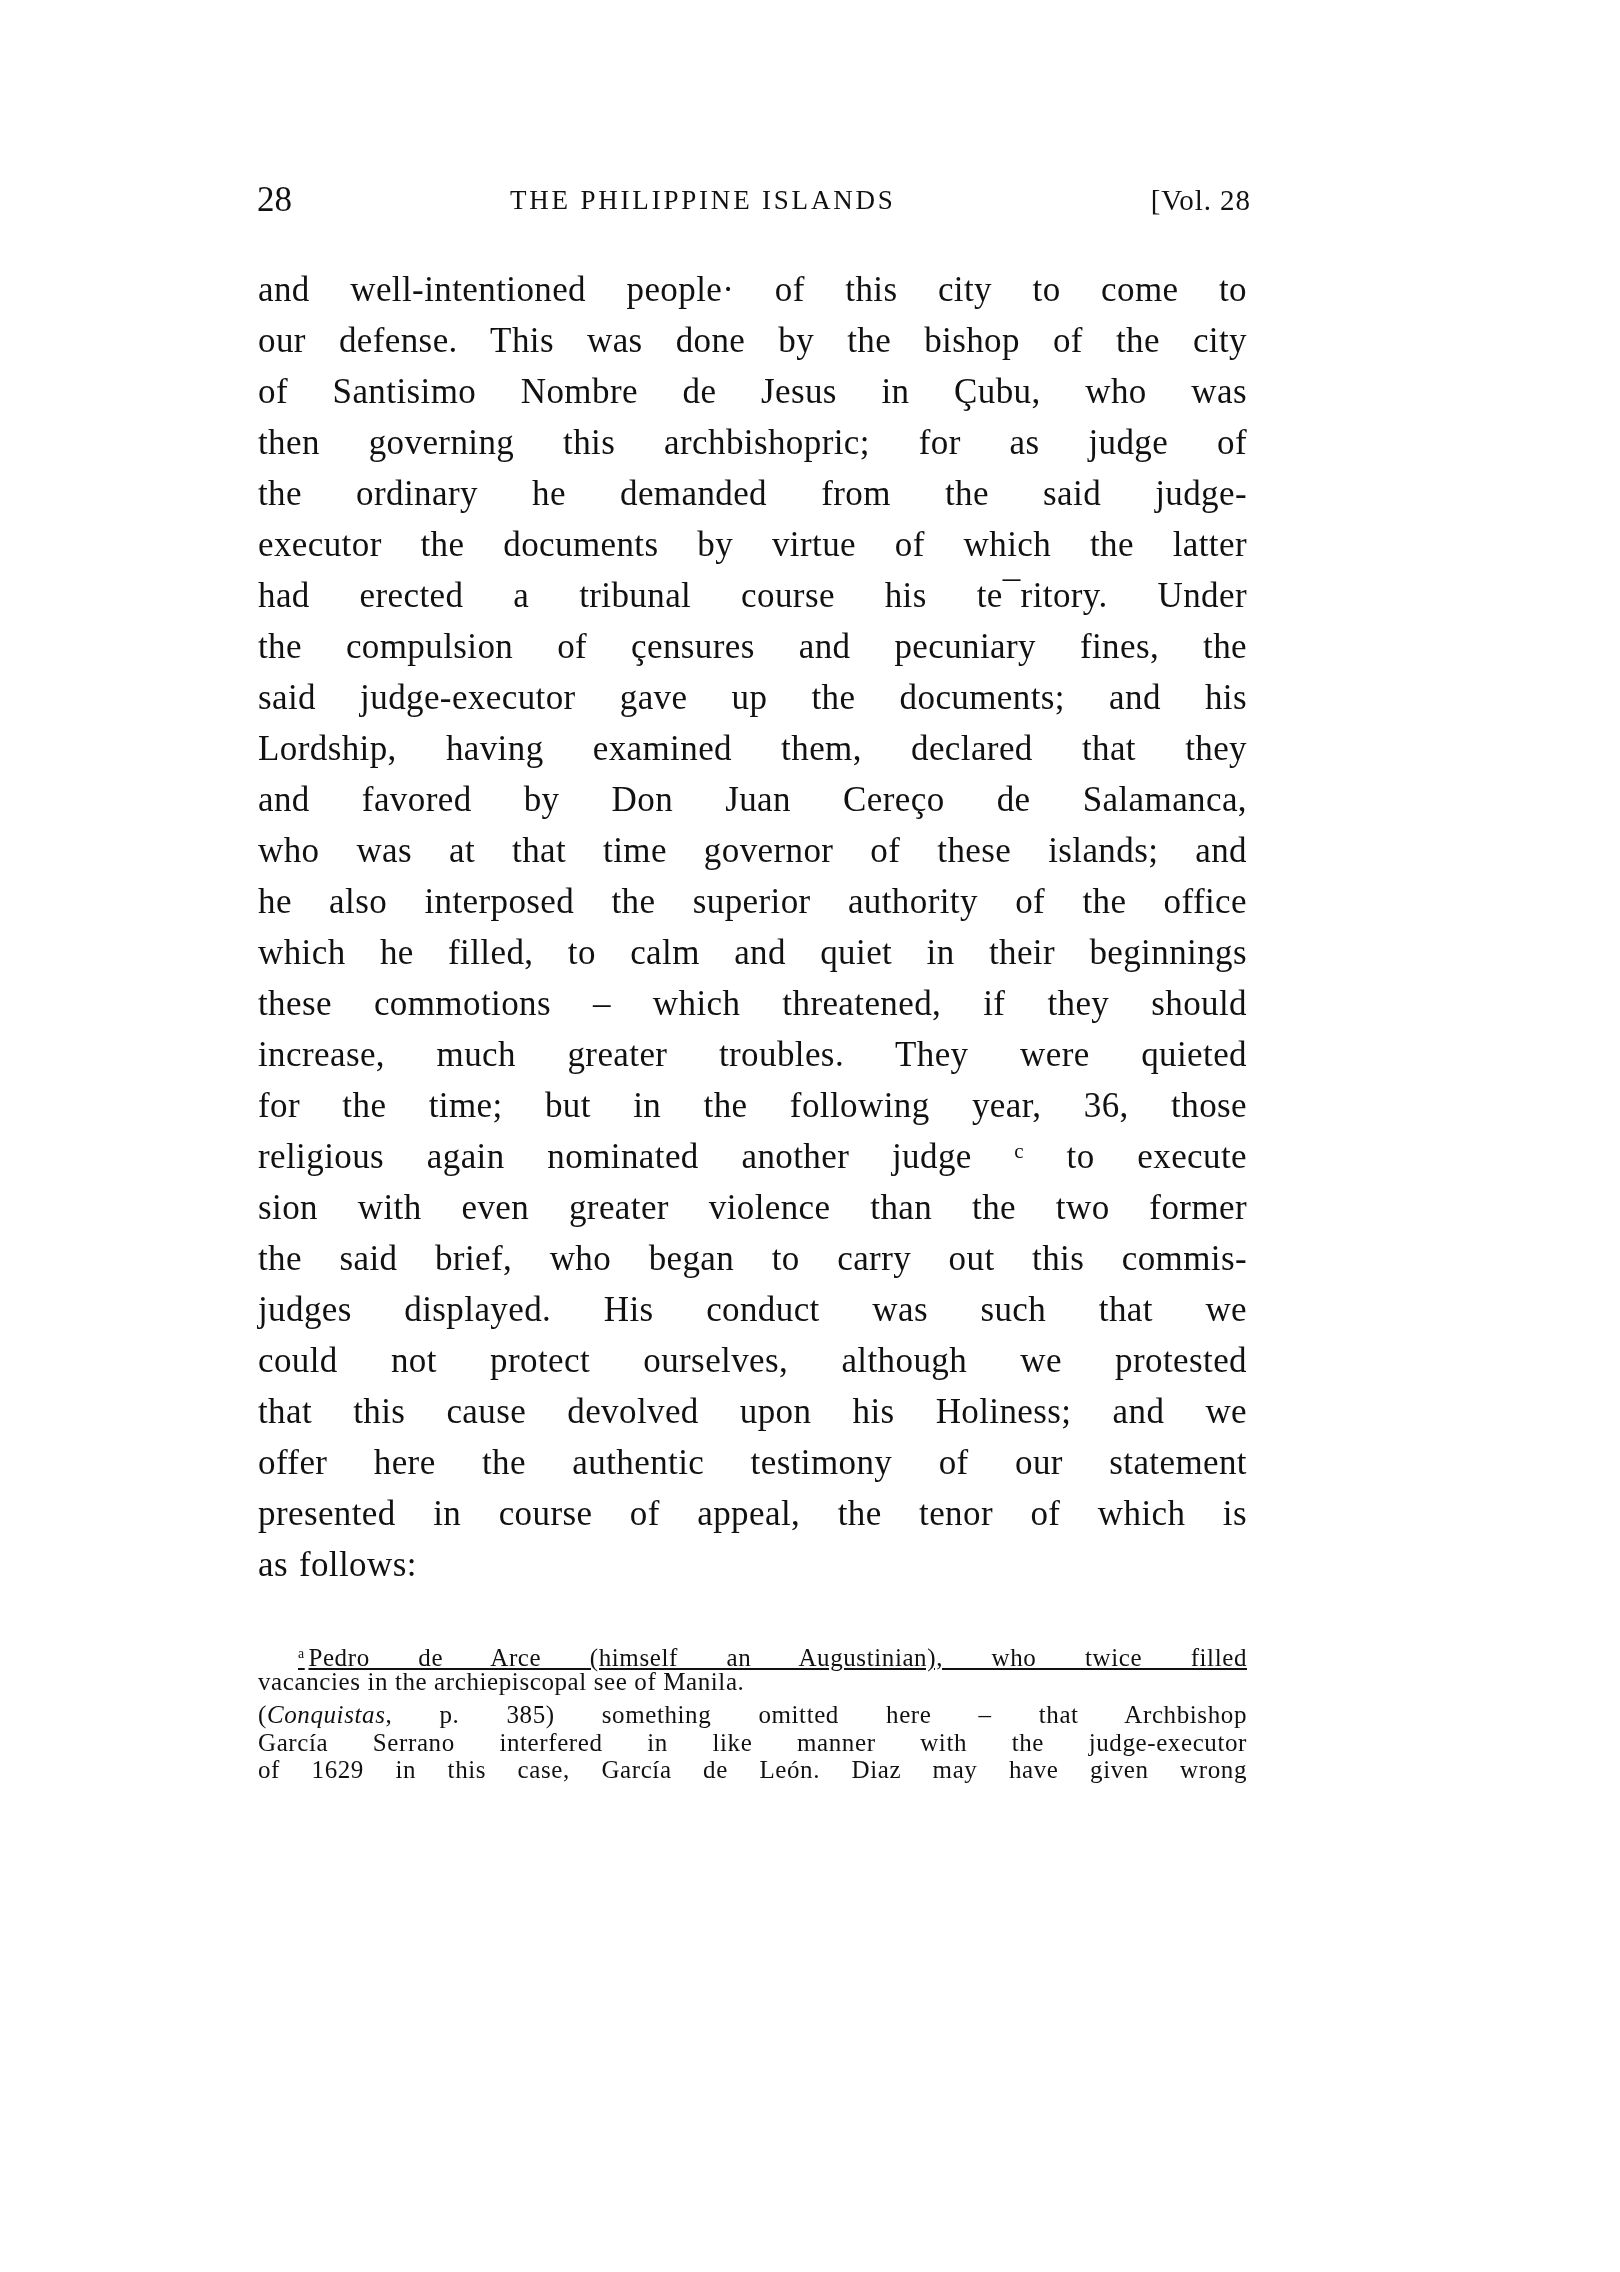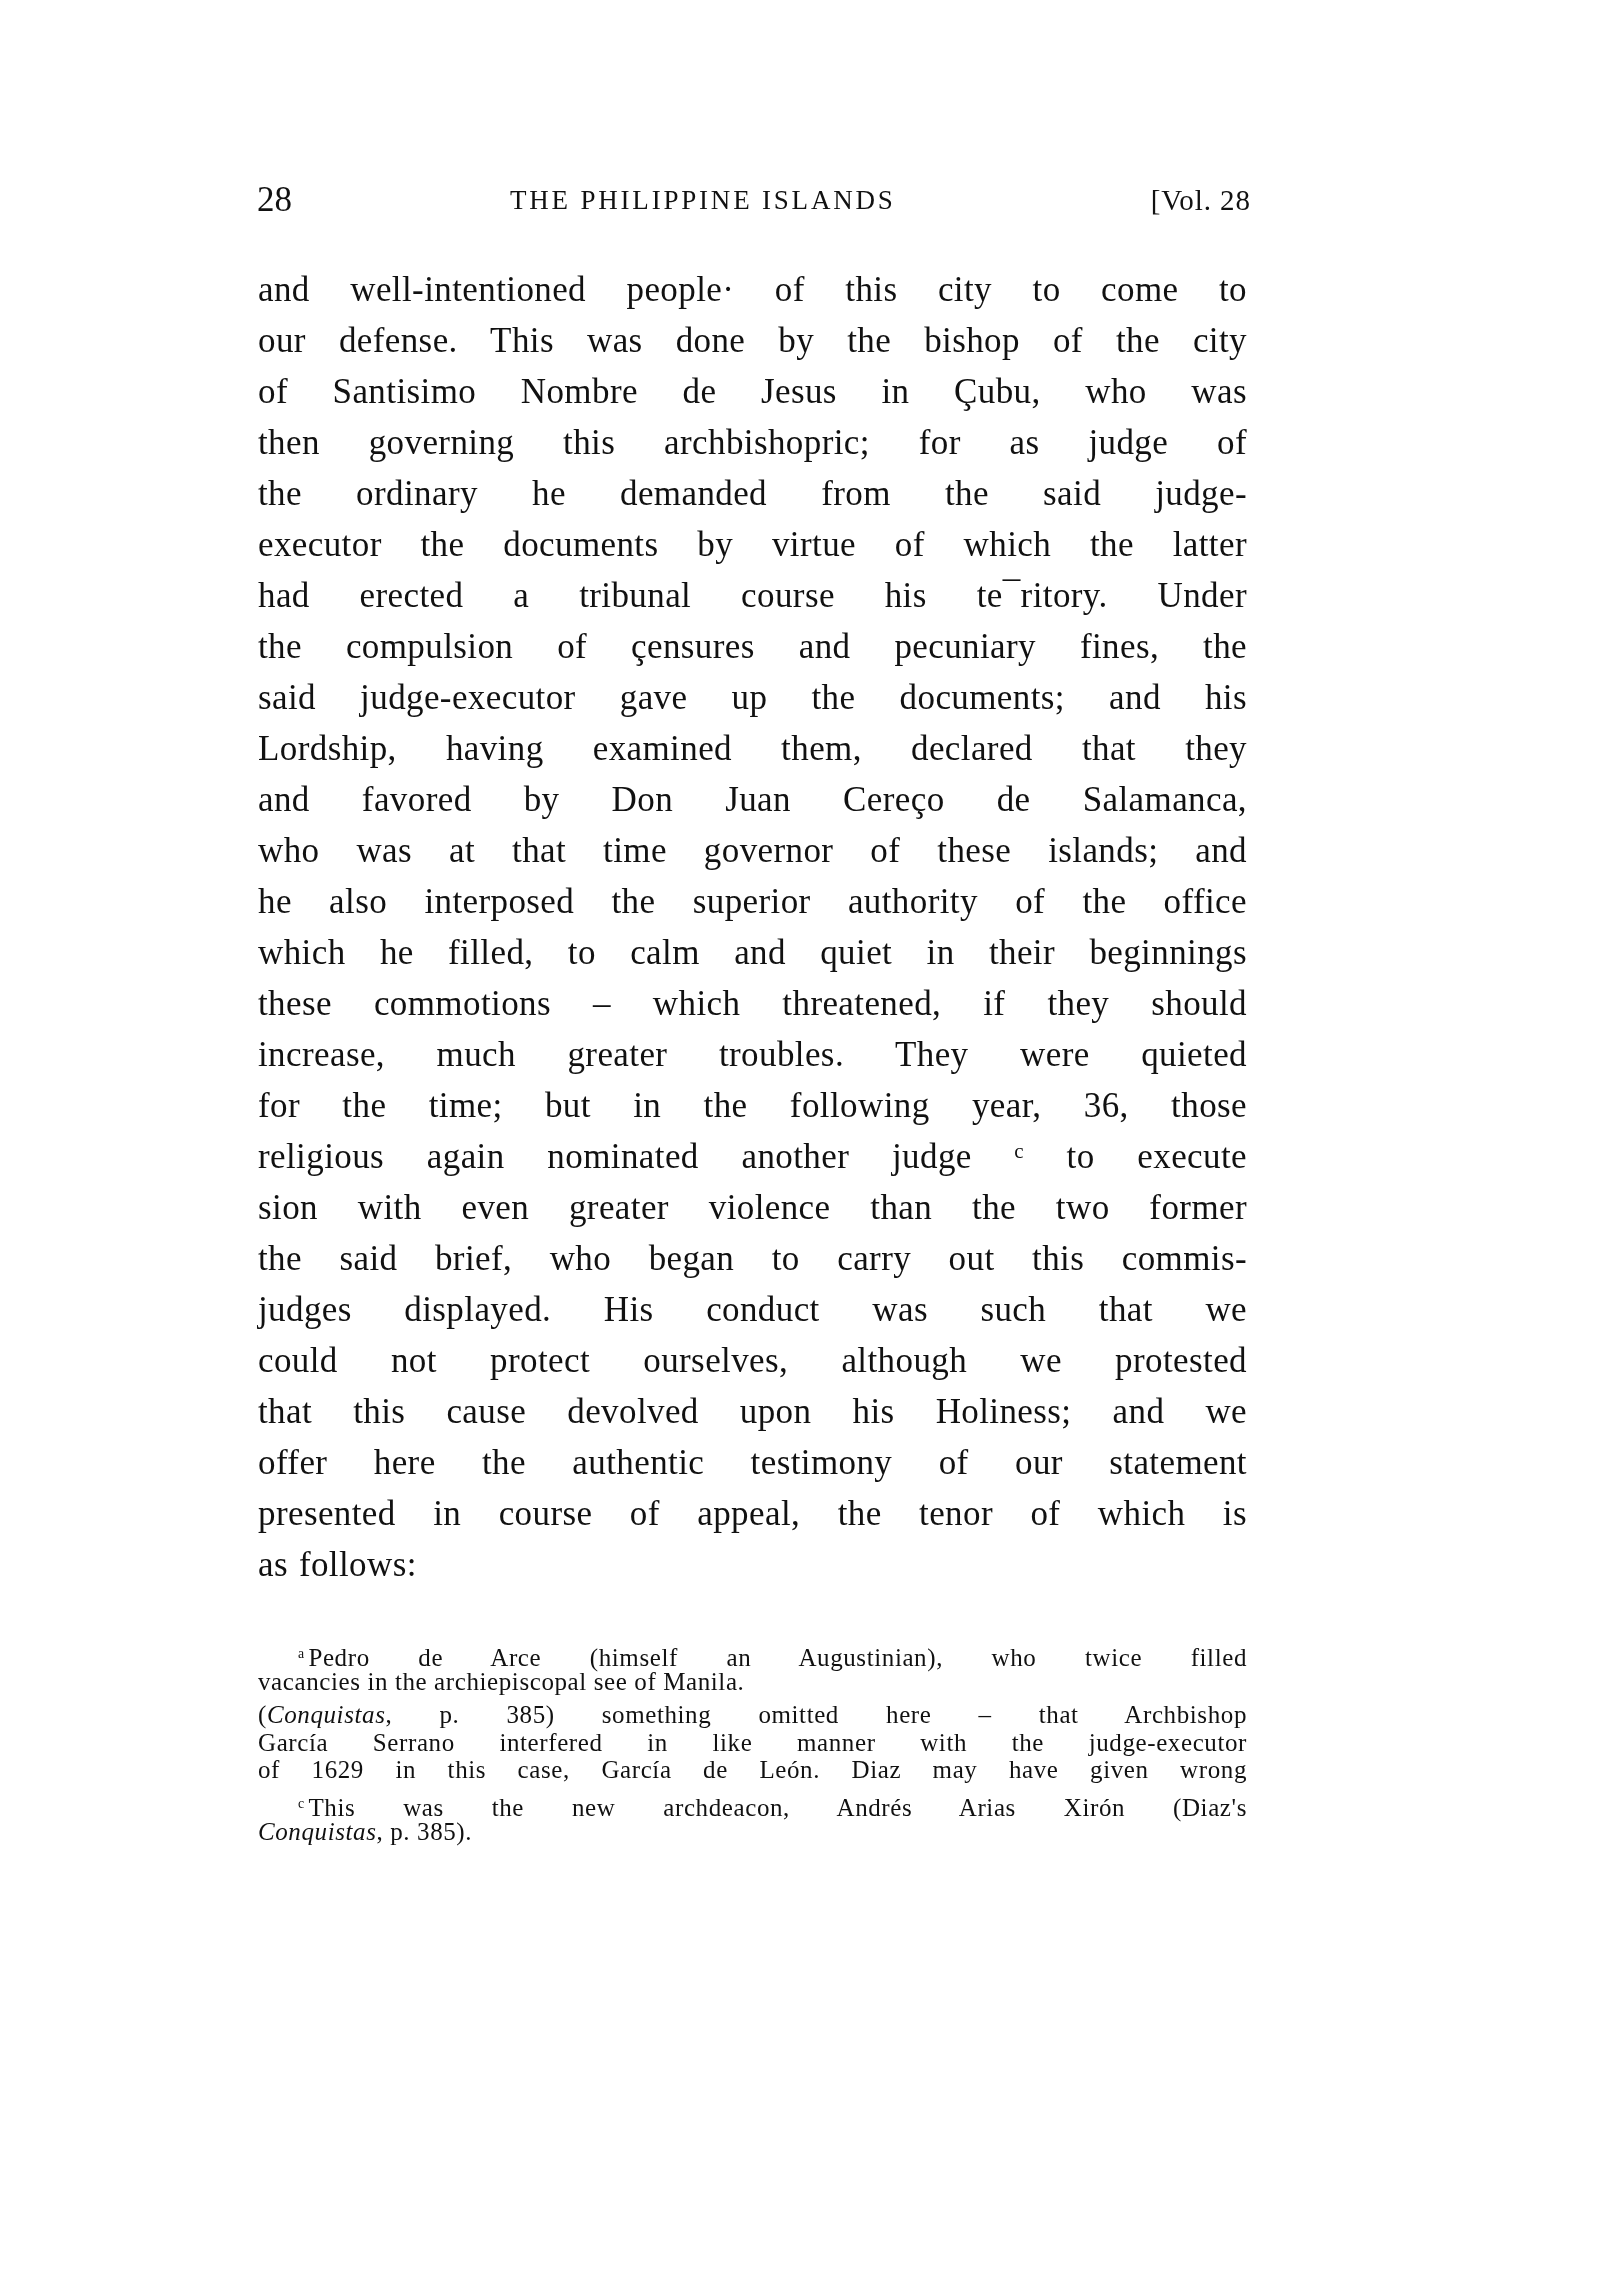--- a/index.html
+++ b/index.html
@@ -87,20 +87,21 @@
       height: 27.5px;
       line-height: 27.5px;
       font-size: 25px;
       text-align: justify;
       text-align-last: justify;
       white-space: nowrap;
       letter-spacing: 0.6px;
     }
     .fn-line.first {
       padding-left: 40px;
+      text-decoration: underline;
     }
     .fn-line.last {
       text-align-last: left;
     }
     .fn-marker {
       font-size: 13.8px;
       vertical-align: 8.3px;
       margin-right: 3.7px;
     }
     .italic {
@@ -150,20 +151,16 @@
   <div class="footnotes" id="footnotes">
       <div class="footnote">
         <span class="fn-line first"><span class="fn-marker">a</span><span>Pedro de Arce (himself an Augustinian), who twice filled</span></span>
         <span class="fn-line last"><span>vacancies in the archiepiscopal see of Manila.</span></span>
       </div>
       <div class="footnote">
         <span class="fn-line"><span>(</span><span class="italic">Conquistas</span><span>, p. 385) something omitted here – that Archbishop</span></span>
         <span class="fn-line"><span>García Serrano interfered in like manner with the judge-executor</span></span>
         <span class="fn-line"><span>of 1629 in this case, García de León.  Diaz may have given wrong</span></span>
       </div>
-      <div class="footnote">
-        <span class="fn-line first"><span class="fn-marker">c</span><span>This was the new archdeacon, Andrés Arias Xirón (Diaz's</span></span>
-        <span class="fn-line last"><span class="italic">Conquistas</span><span>, p. 385).</span></span>
-      </div>
     </div>
 
 </div>
 
 
 </body></html>

